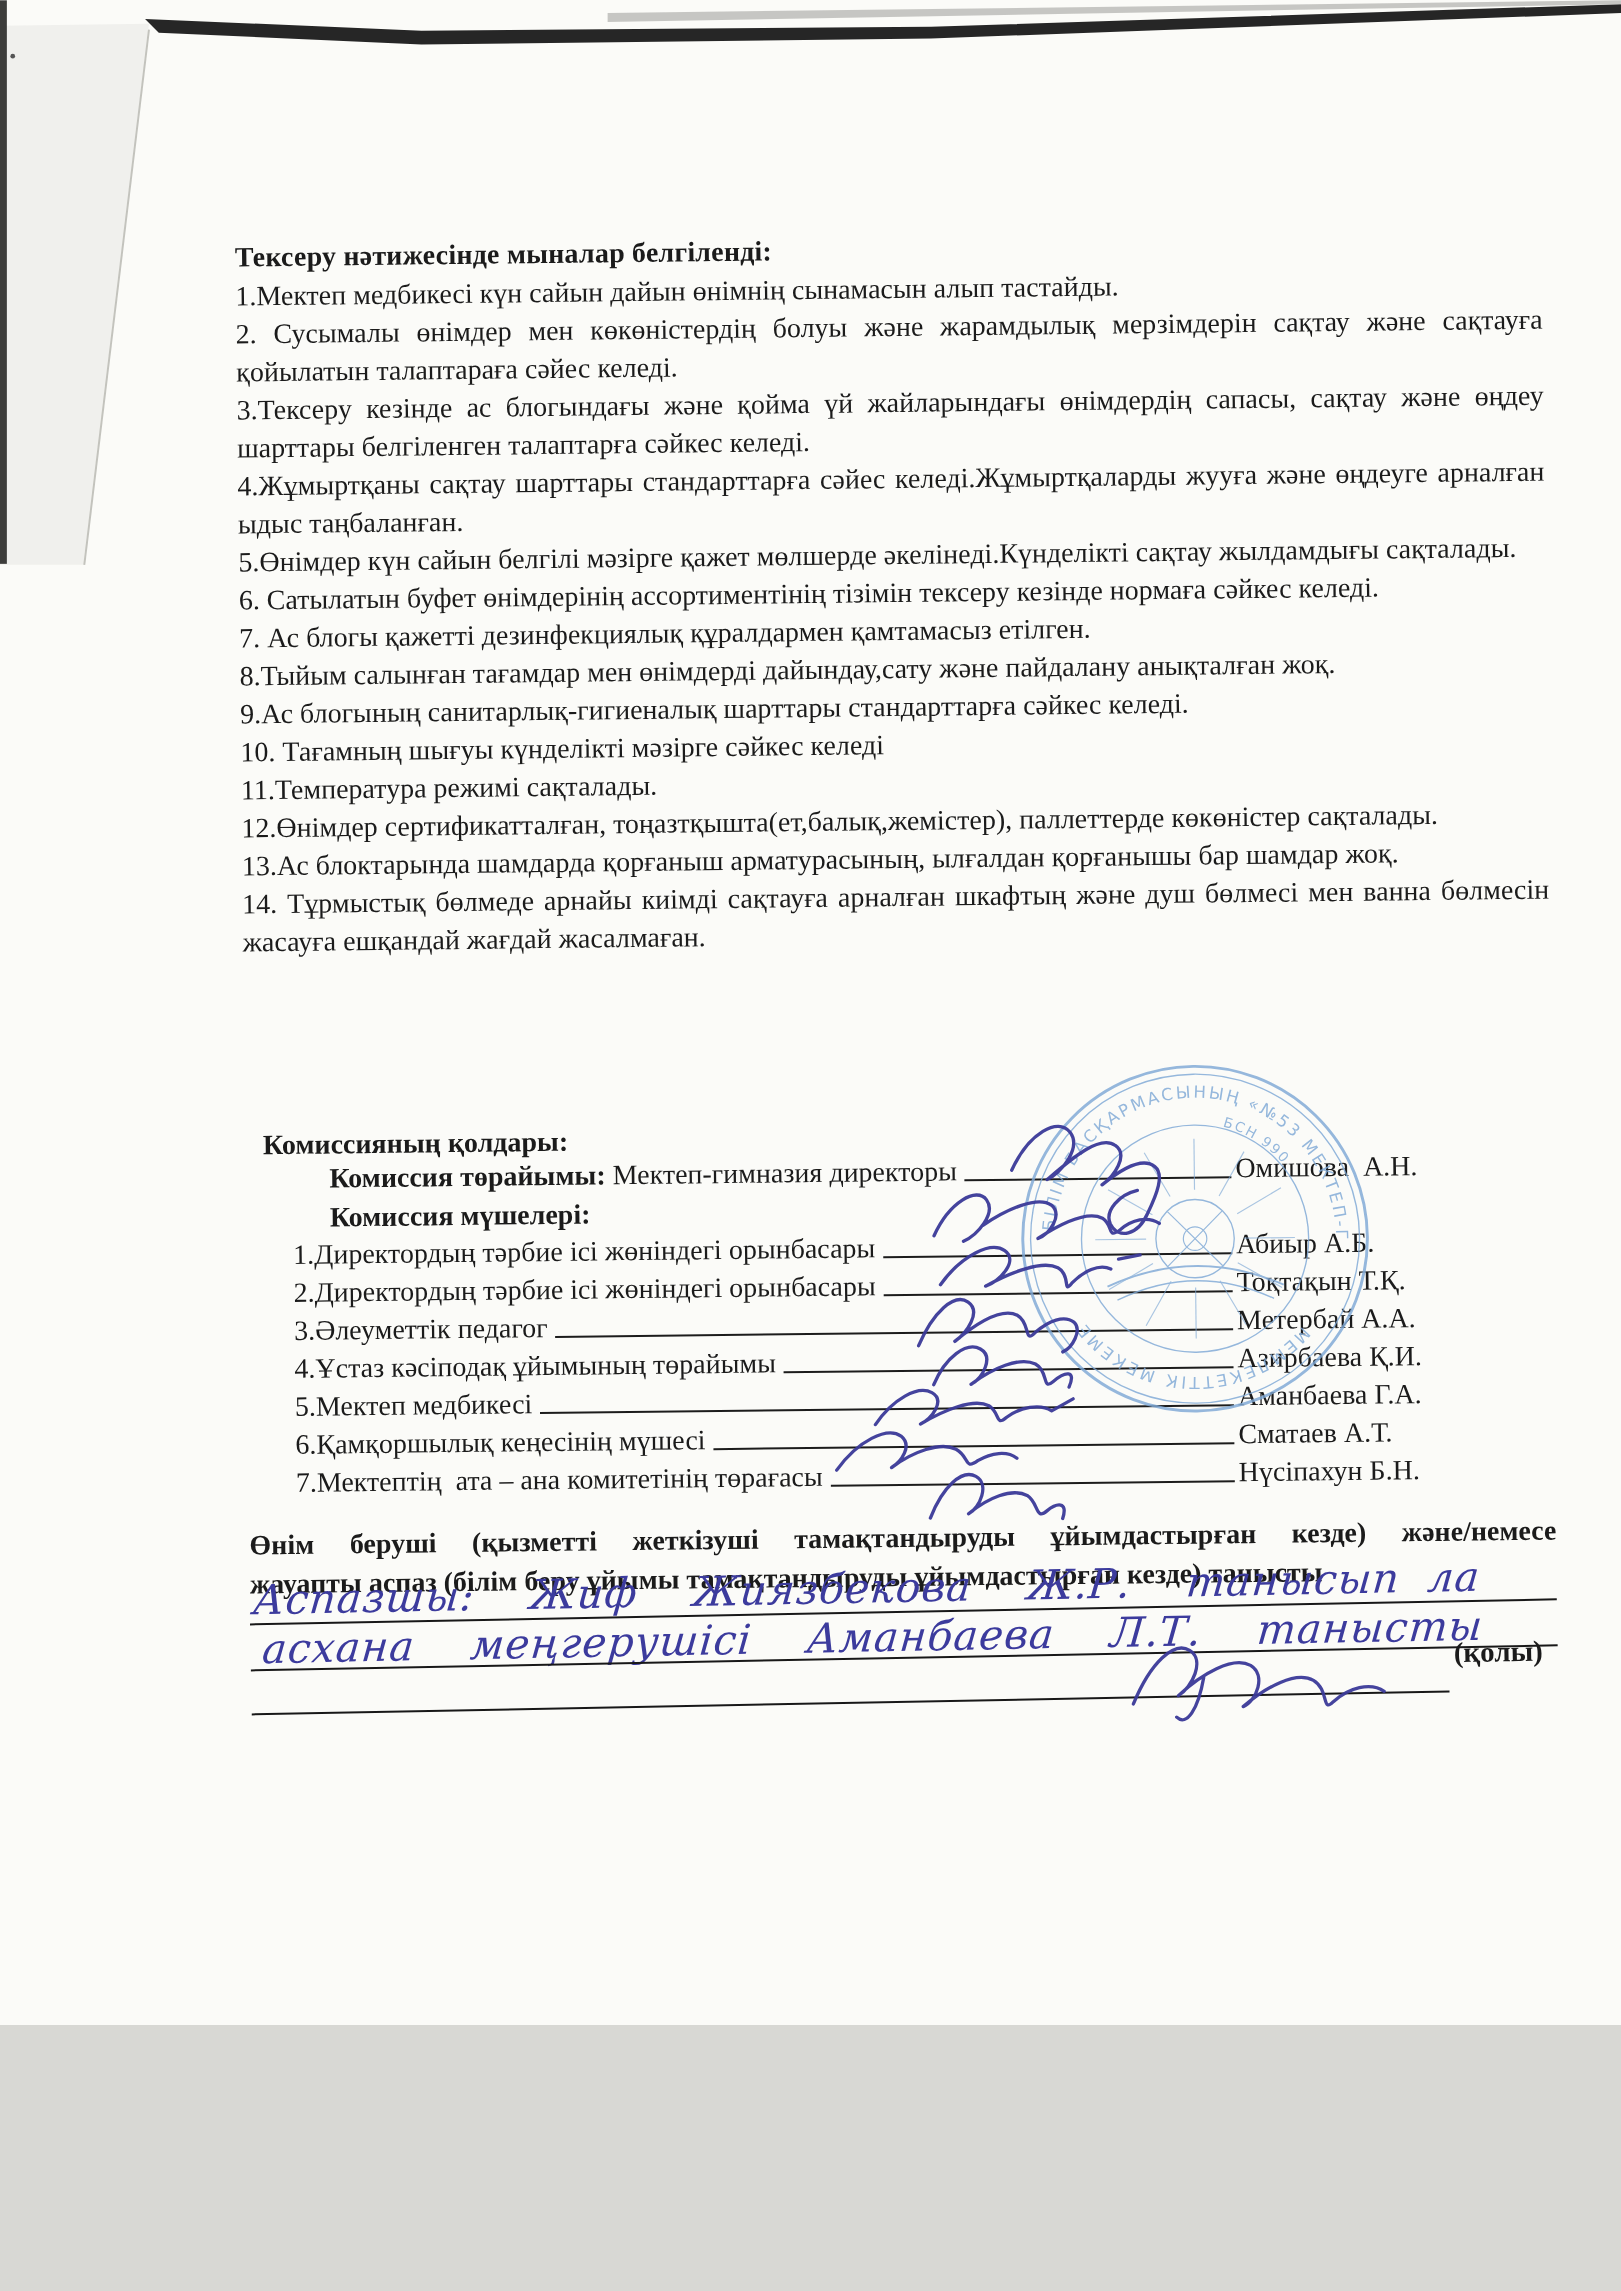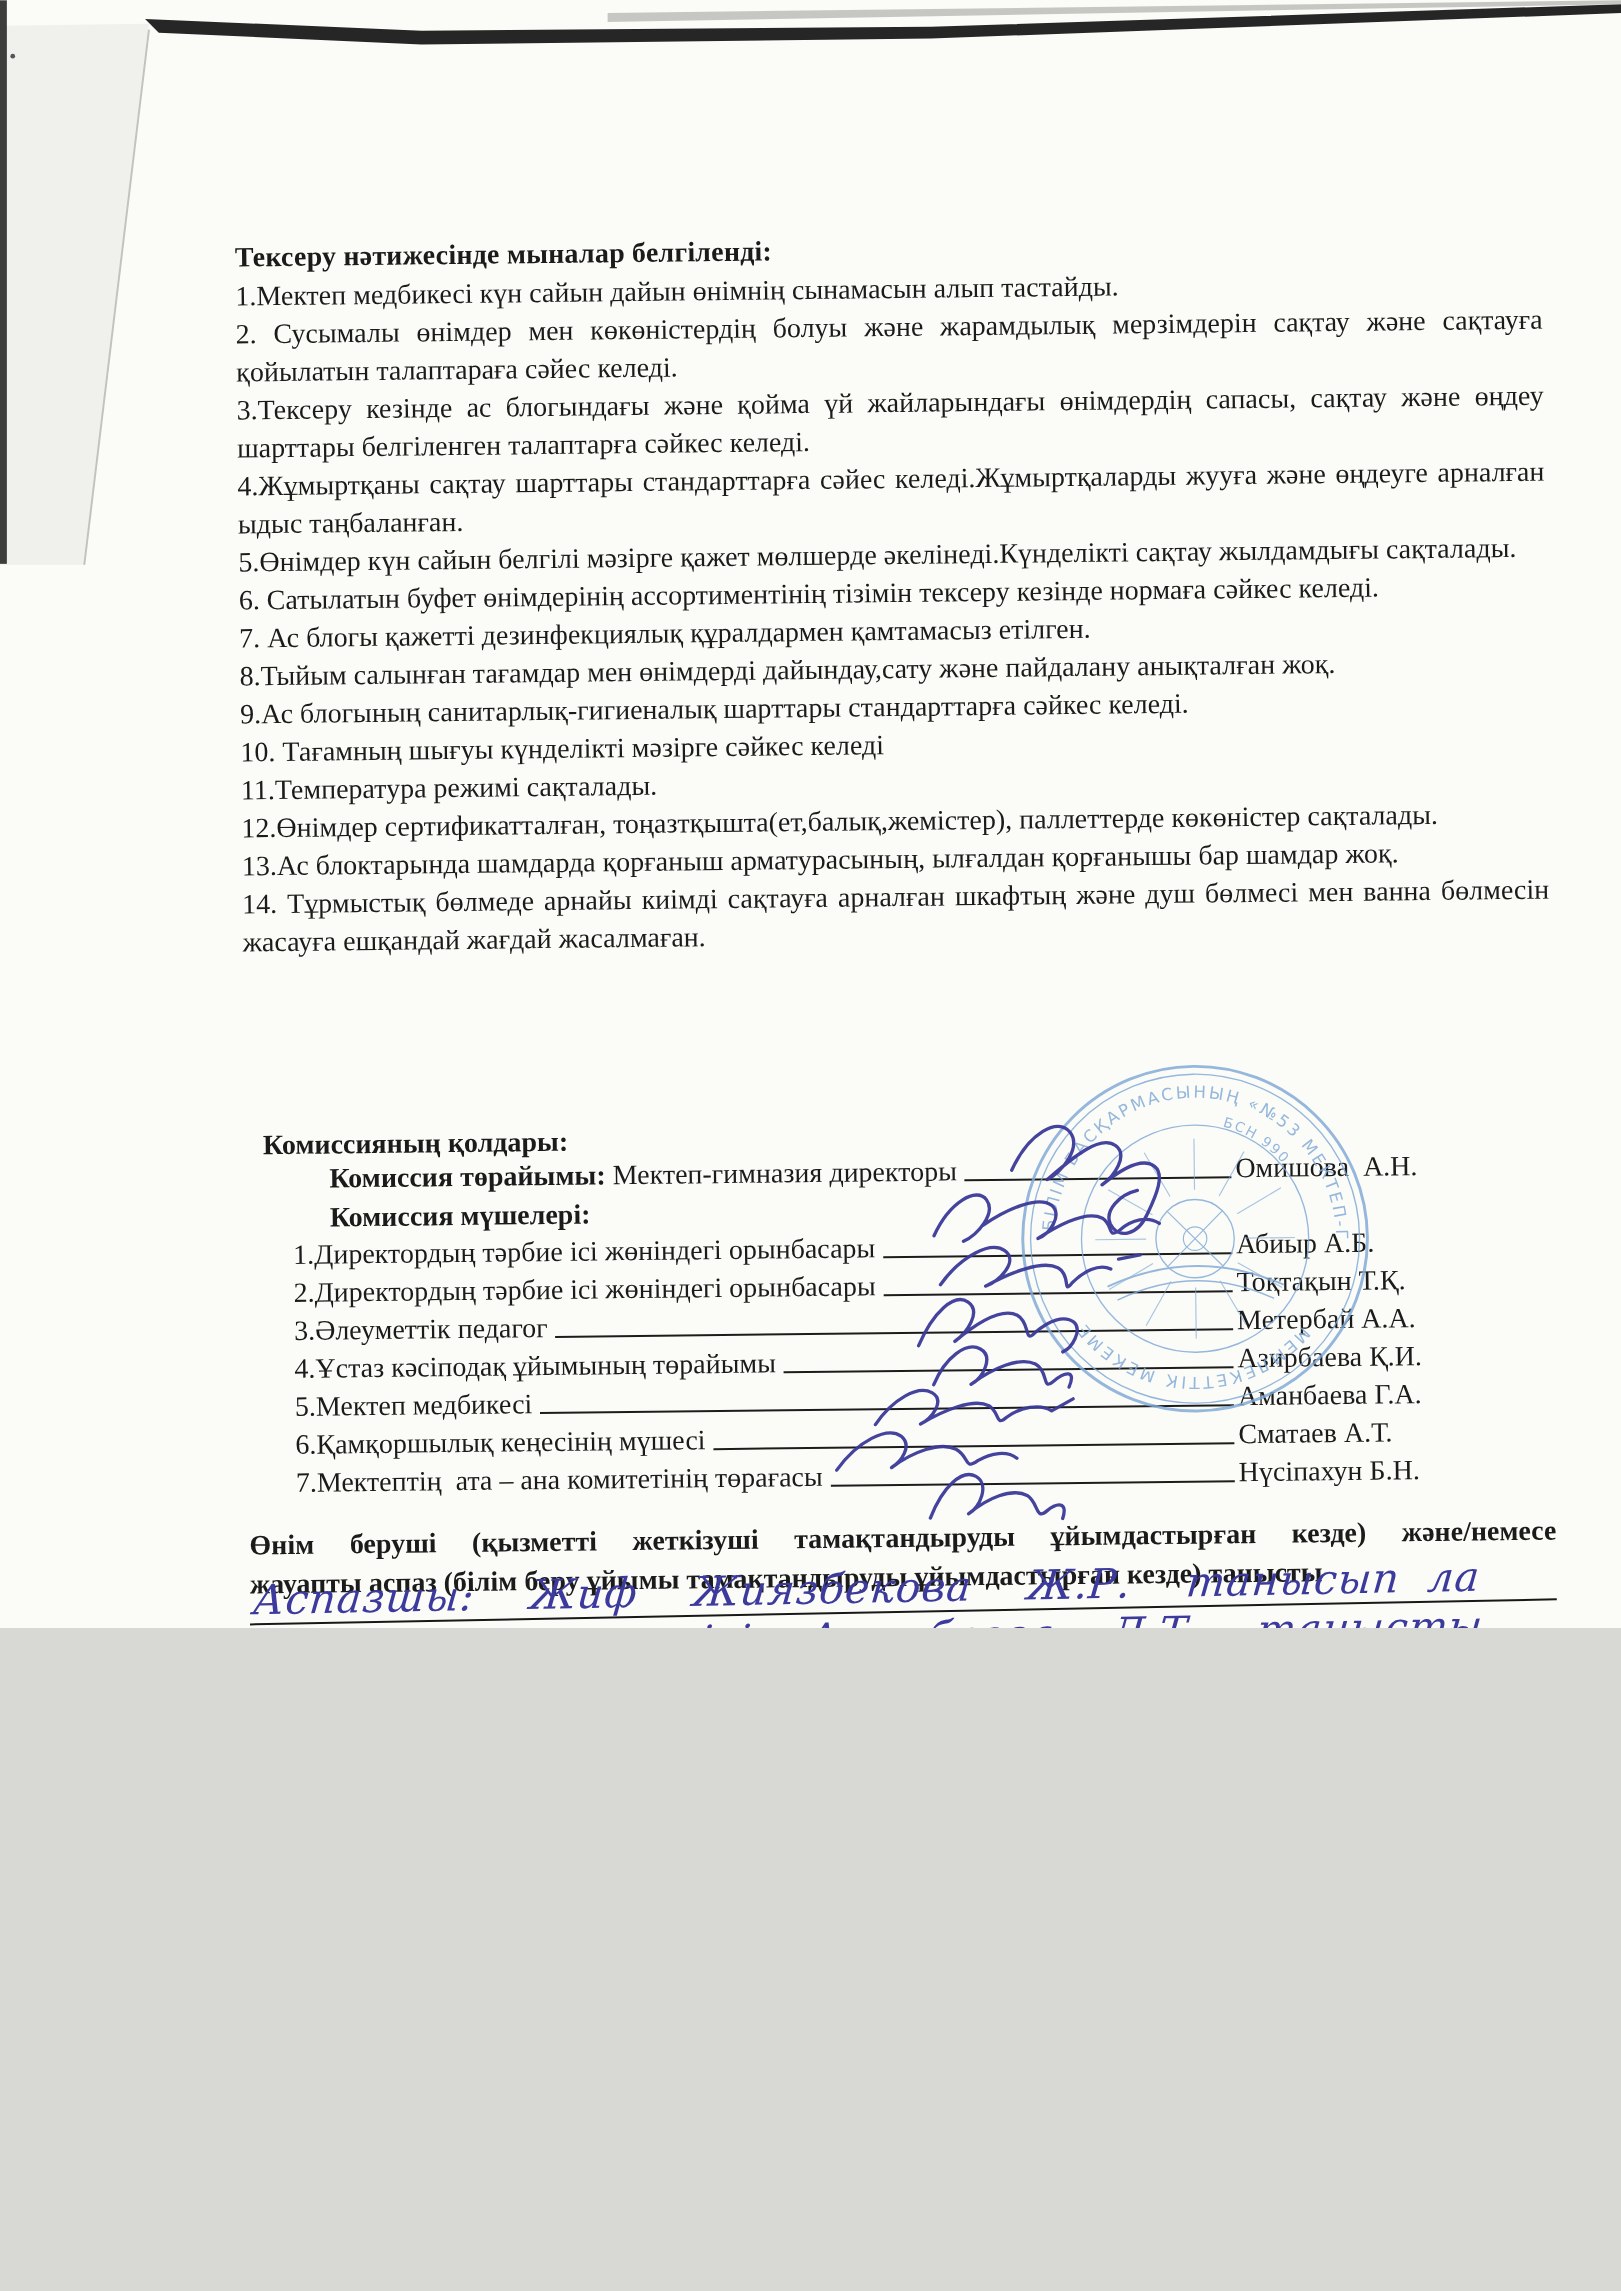--- a/index.html
+++ b/index.html
@@ -1,17 +1,17 @@
 <!DOCTYPE html>
 <html><head>
 <meta charset="utf-8">
 <style>
   html,body{margin:0;padding:0;background:#d8d8d4;}
   .page{
-    position:relative;width:1621px;height:1628px;
+    position:relative;width:1621px;height:2025px;
     background:#fbfbf8;overflow:hidden;
     font-family:"Liberation Serif", serif;color:#1b1b1b;
   }
   .abs{position:absolute;}
   .doc{
     position:absolute;left:0;top:0;width:1621px;height:2292px;
     transform:rotate(-0.65deg);transform-origin:811px 1146px;
   }
   .title{left:245px;top:235px;width:1313px;font-size:28px;font-weight:bold;letter-spacing:0.2px;}
   .findings{left:245px;top:271px;width:1307px;font-size:28px;line-height:38px;}

